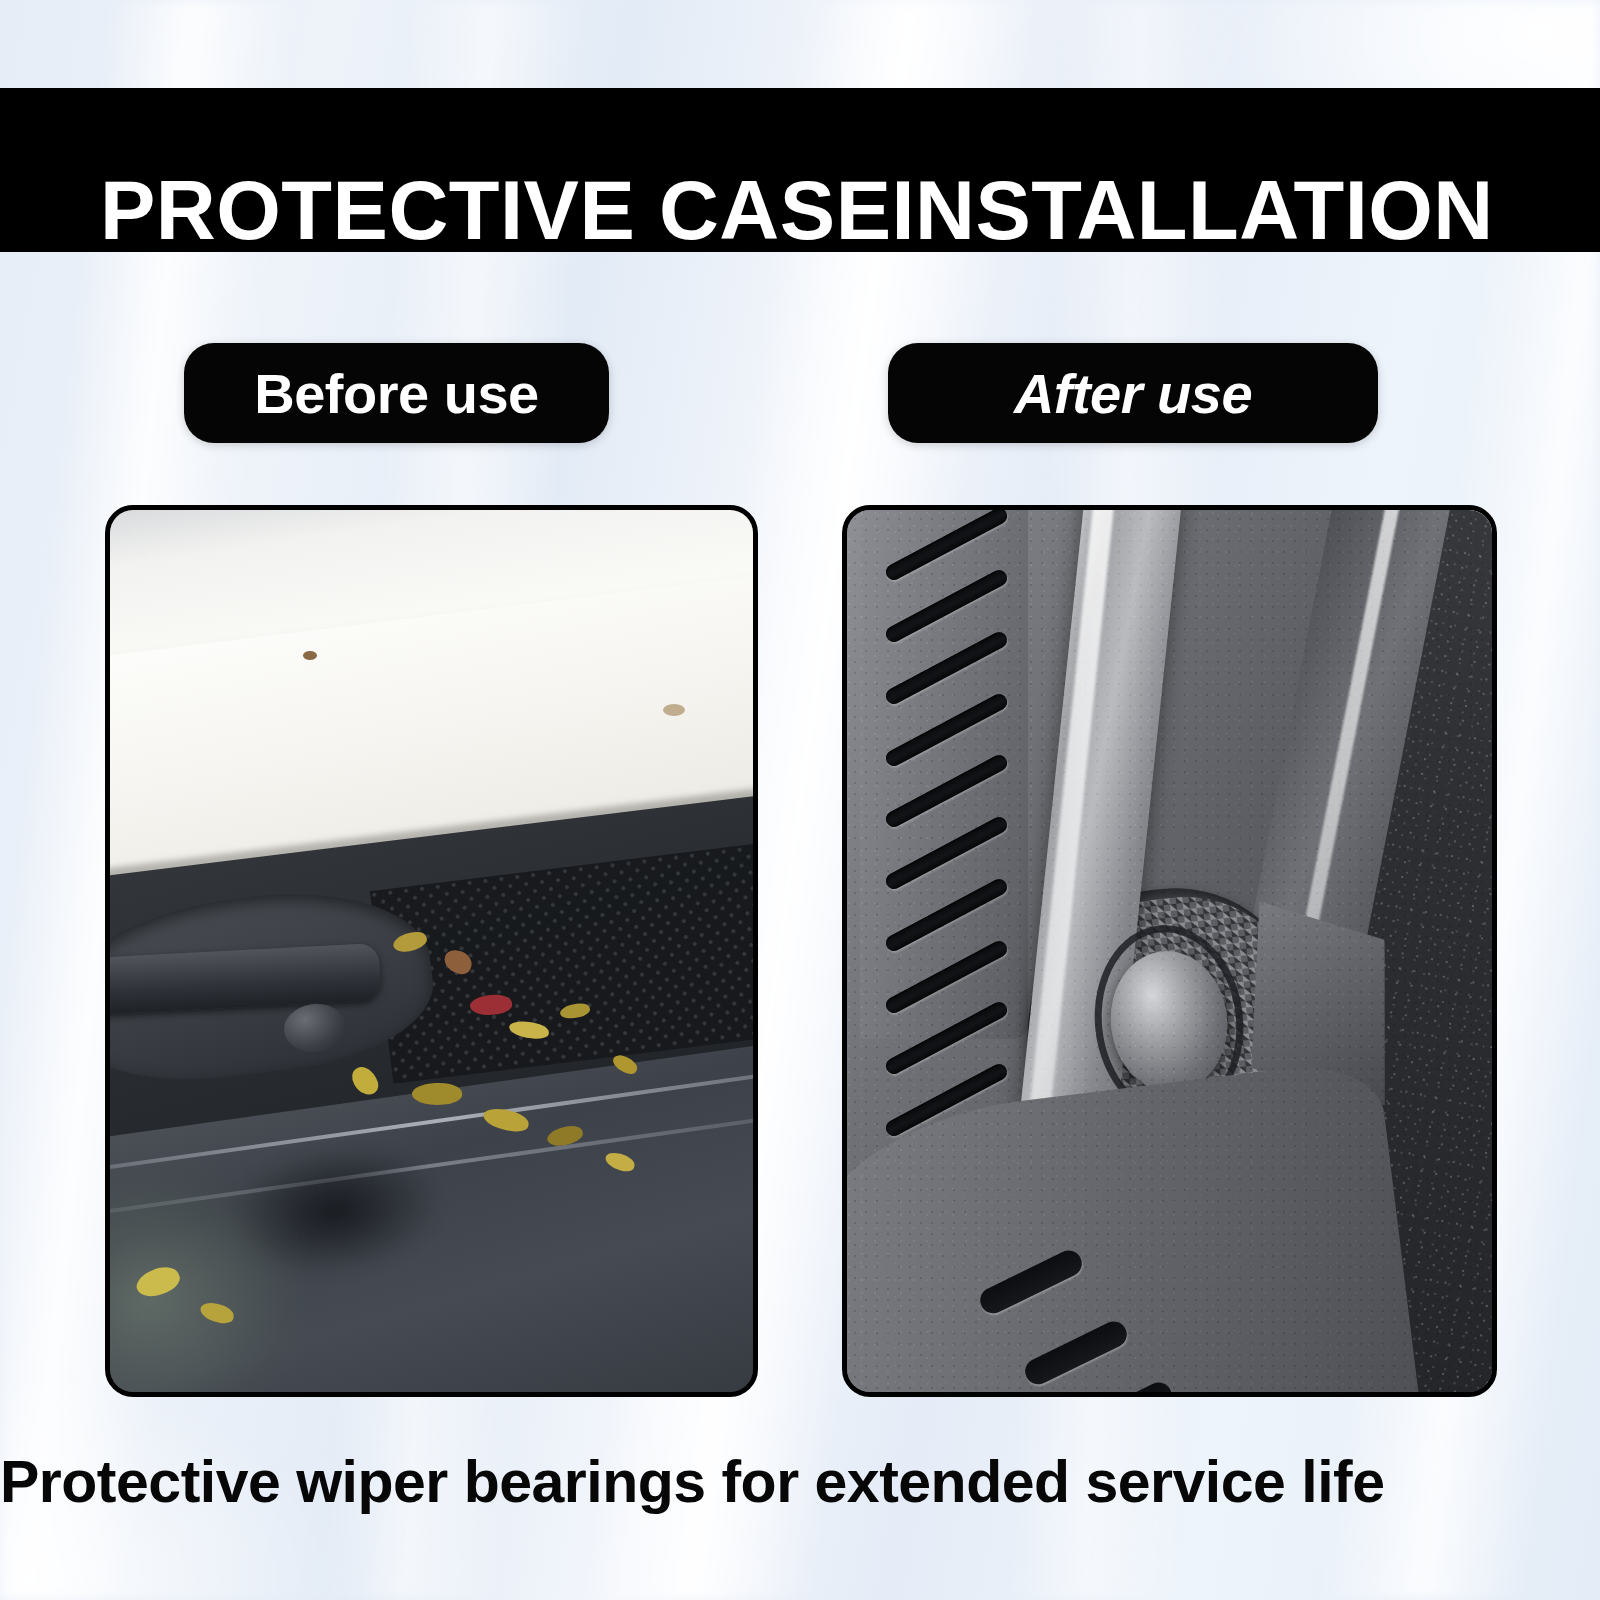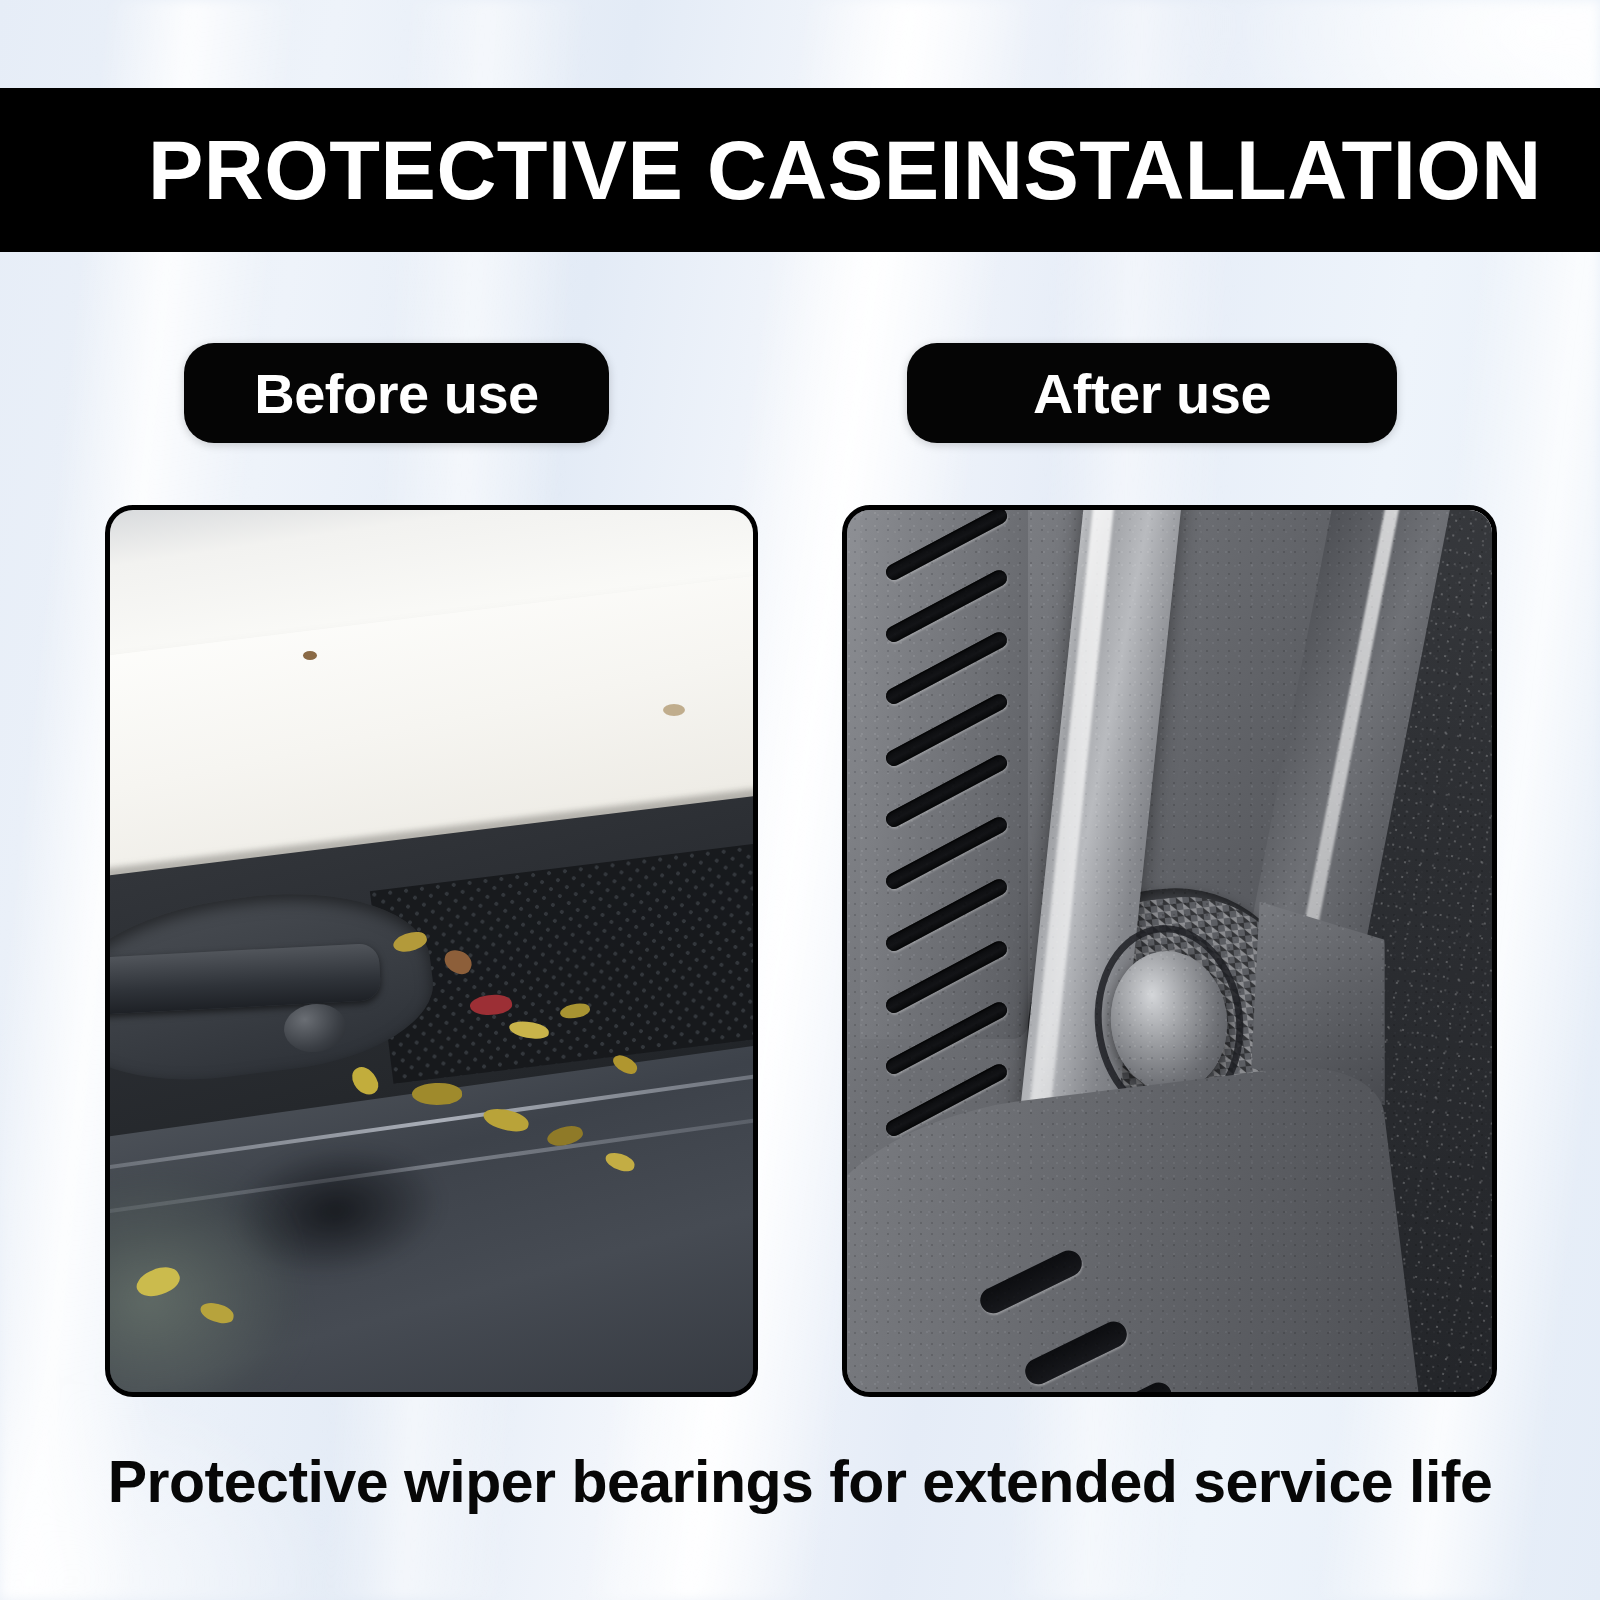--- a/index.html
+++ b/index.html
@@ -27,21 +27,21 @@
       linear-gradient(97deg, rgba(255,255,255,0) 84%, rgba(255,255,255,.8) 90%, rgba(255,255,255,0) 96%),
       radial-gradient(ellipse 500px 320px at 96% 2%, rgba(255,255,255,.95), rgba(255,255,255,0) 70%),
       radial-gradient(ellipse 420px 300px at 3% 99%, rgba(255,255,255,.7), rgba(255,255,255,0) 70%);
     filter: blur(6px);
   }
 
   
   #title-bar{
     position:absolute; left:0; top:88px; width:1600px; height:164px;
     background:#000;
-    display:flex; align-items:center;padding-left:48px;
+    display:flex; align-items:flex-end;
   }
   #title-text{
     color:#fff;
     font-size:83px;
     font-weight:bold;
     letter-spacing:0.5px;
     transform: scaleX(1.0);
     transform-origin:left center;
     margin-left:100px;
     white-space:nowrap;
@@ -56,21 +56,21 @@
     background:#050505;
     border-radius:30px;
     display:flex; align-items:center; justify-content:center;
     color:#fff;
     font-size:56px;
     font-weight:bold;
     letter-spacing:-0.5px;
     box-shadow:0 2px 10px rgba(0,0,0,.18);
   }
   #badge-before{ left:184px; top:343px; width:425px; }
-  #badge-after { left:907px; top:343px; width:490px; }
+  #badge-after { left:888px; top:343px; width:490px;font-style:italic; }
 
   
   .photo-frame{
     position:absolute;
     top:505px; height:892px;
     border:5px solid #000;
     border-radius:28px;
     overflow:hidden;
     background:#2a2c30;
   }
@@ -273,21 +273,20 @@
   .pa-sky{
     position:absolute; right:-2%; top:-4%; width:16%; height:22%;
     background:radial-gradient(ellipse at 70% 20%, #fdfdfd, #e9eef5 60%, rgba(233,238,245,0) 85%);
     transform:rotate(11deg);
     filter:blur(2px);
   }
 
   
   #caption{
     position:absolute; left:0; top:1448px; width:1600px;
-    text-align:center;
     font-size:59px;
     font-weight:bold;
     color:#070707;
     letter-spacing:-0.5px;
     white-space:nowrap;
   }
 </style>
 </head>
 <body>
 

